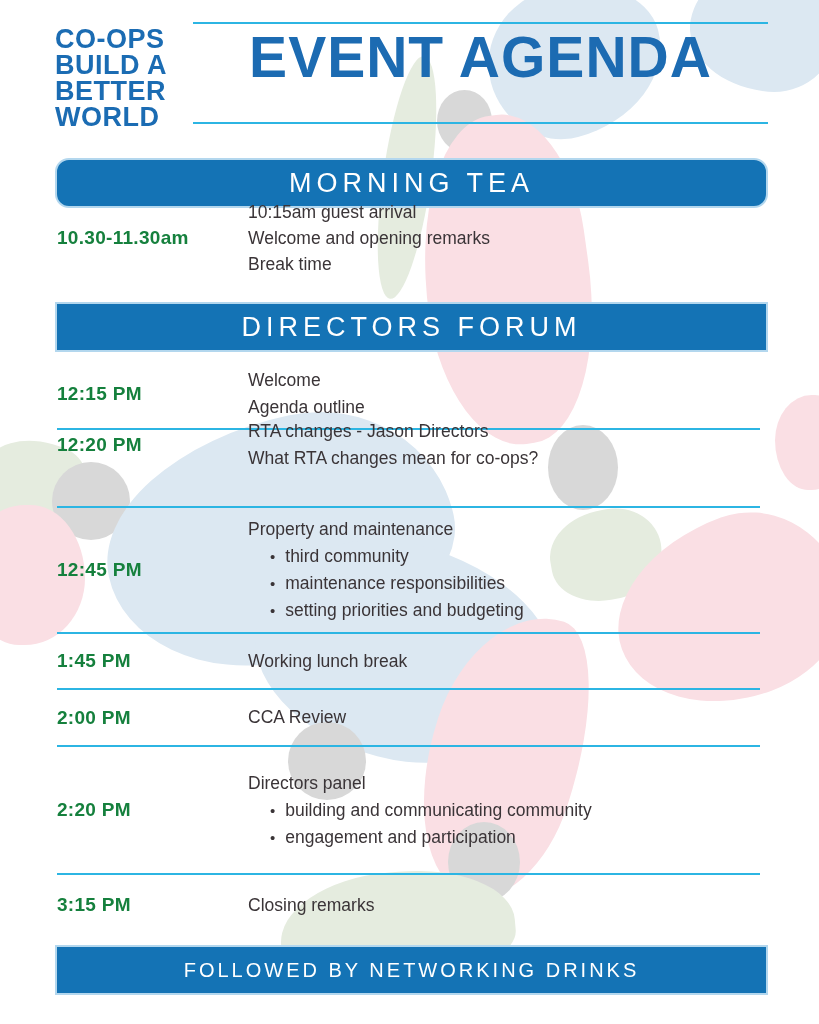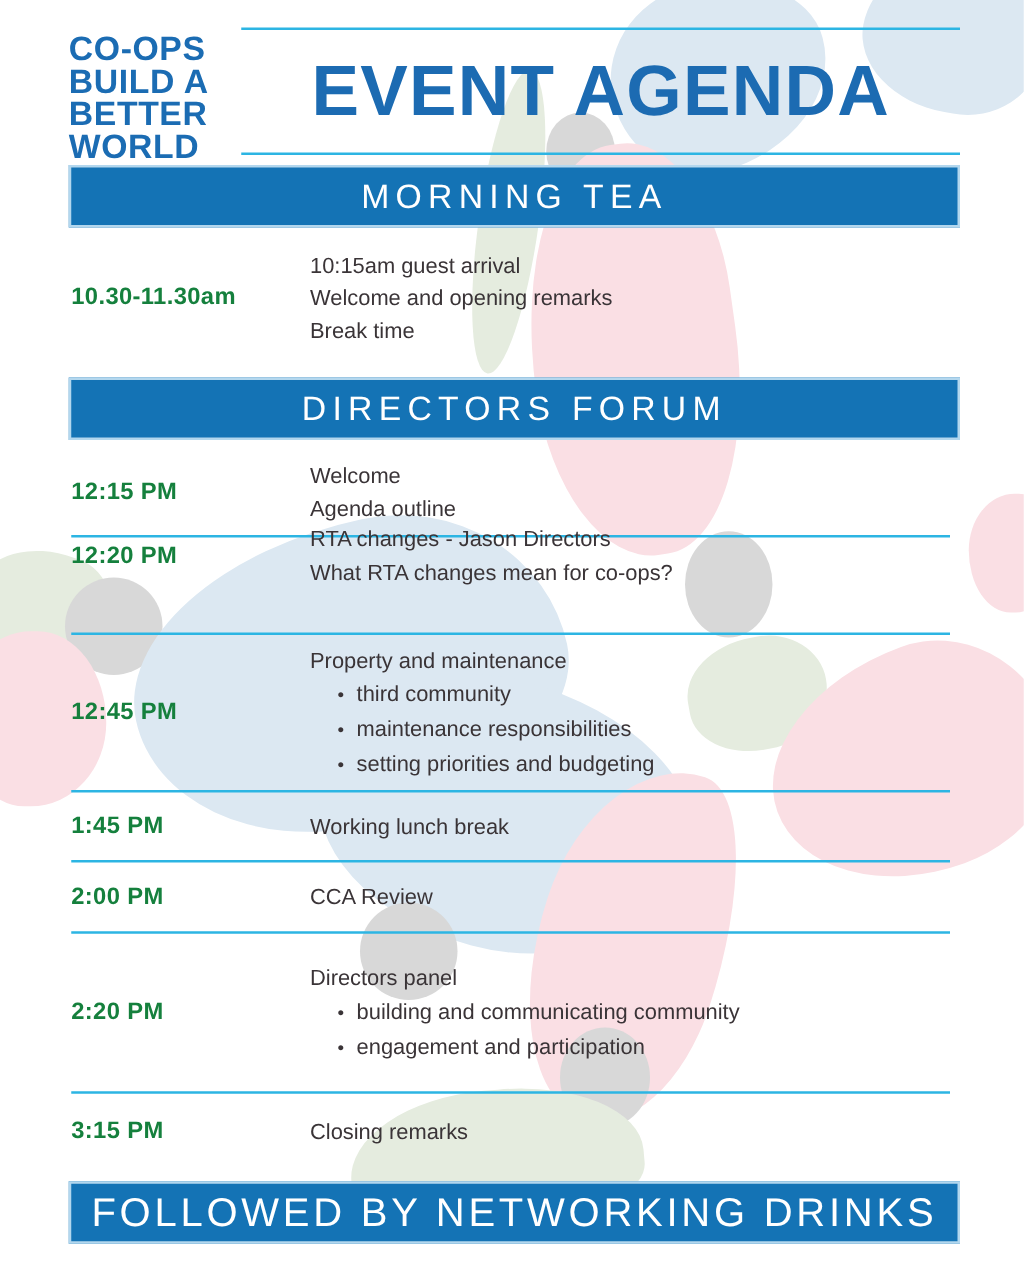--- a/index.html
+++ b/index.html
@@ -24,40 +24,40 @@
 
   .logo{
     left:55px;top:26px;width:150px;
     color:#1b6cb3;font-weight:bold;font-size:27px;line-height:26px;
     letter-spacing:0.5px;
   }
 
   .title-wrap{
     left:193px;top:22px;width:575px;height:98px;
     border-top:2px solid #2cb5e3;border-bottom:2px solid #2cb5e3;
-    display:flex;align-items:center;justify-content:center;
+    display:flex;justify-content:center;
   }
   .title-text{
     color:#1c6bb2;font-weight:bold;font-size:57px;letter-spacing:1px;
     white-space:nowrap;
   }
 
   .banner{
     left:55px;width:713px;height:50px;
     background:#1473b5;border:2px solid #b3d7ee;box-sizing:border-box;
     display:flex;align-items:center;justify-content:center;
   }
   .banner span{
     color:#ffffff;font-size:27px;letter-spacing:5px;font-weight:400;
     white-space:nowrap;
   }
-  #banner-morning{top:132px;}
+  #banner-morning{top:158px;border-radius:14px;}
   #banner-directors{top:302px;}
   #banner-footer{top:945px;}
-  #banner-footer span{letter-spacing:3px;font-size:32px;}
+  #banner-footer span{letter-spacing:3px;font-size:20px;}
 
   .row{
     left:0;width:819px;
     display:flex;align-items:center;
     padding-left:57px;box-sizing:border-box;
   }
   .row .time{
     width:191px;flex:none;
     color:#15803d;font-weight:bold;font-size:19px;letter-spacing:0.3px;
   }

